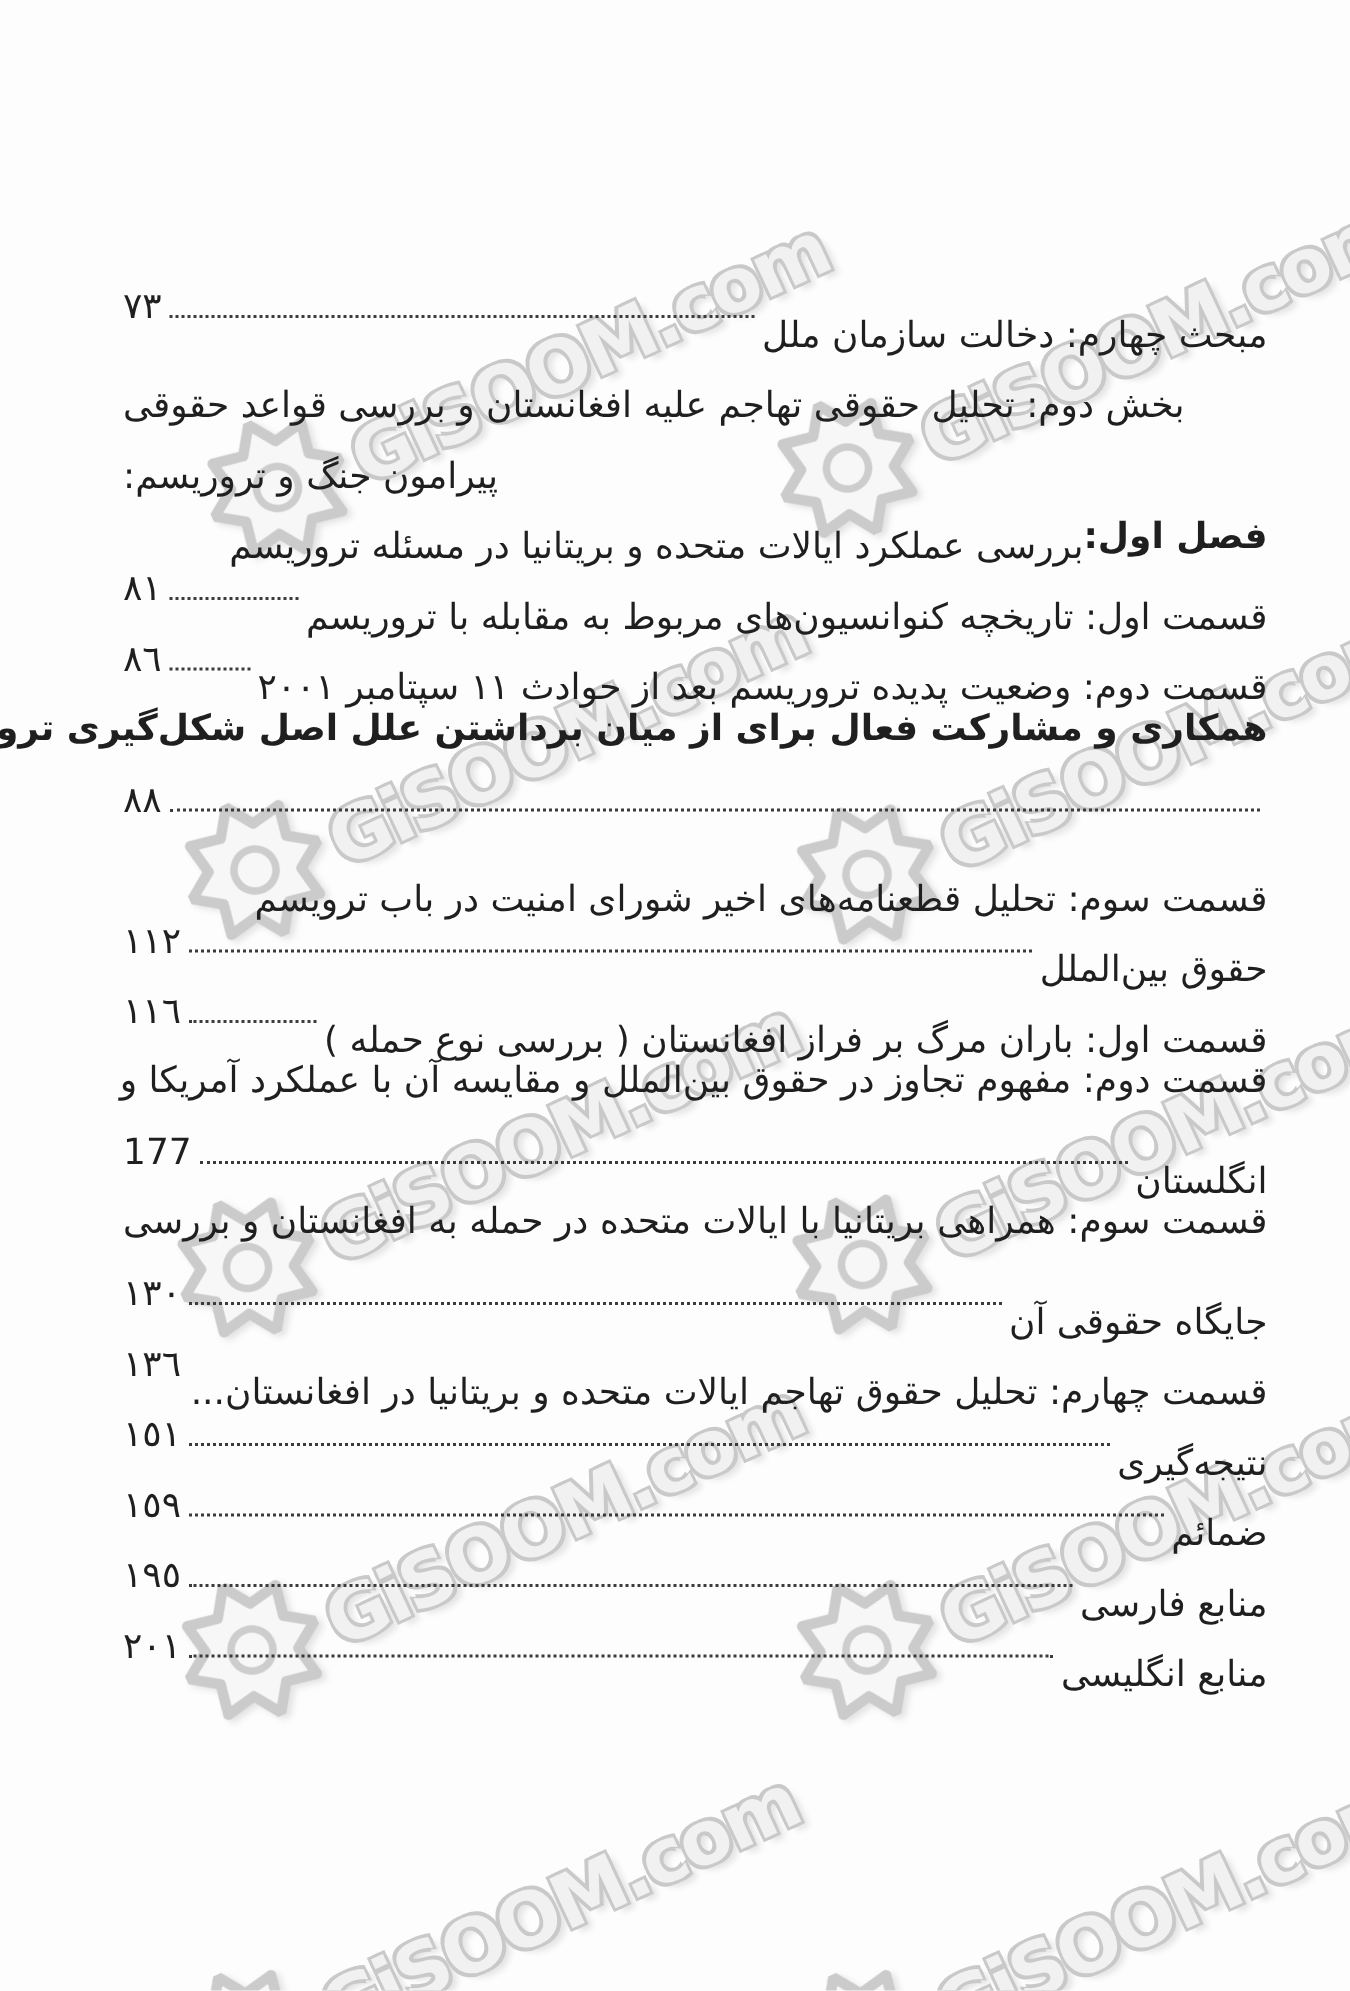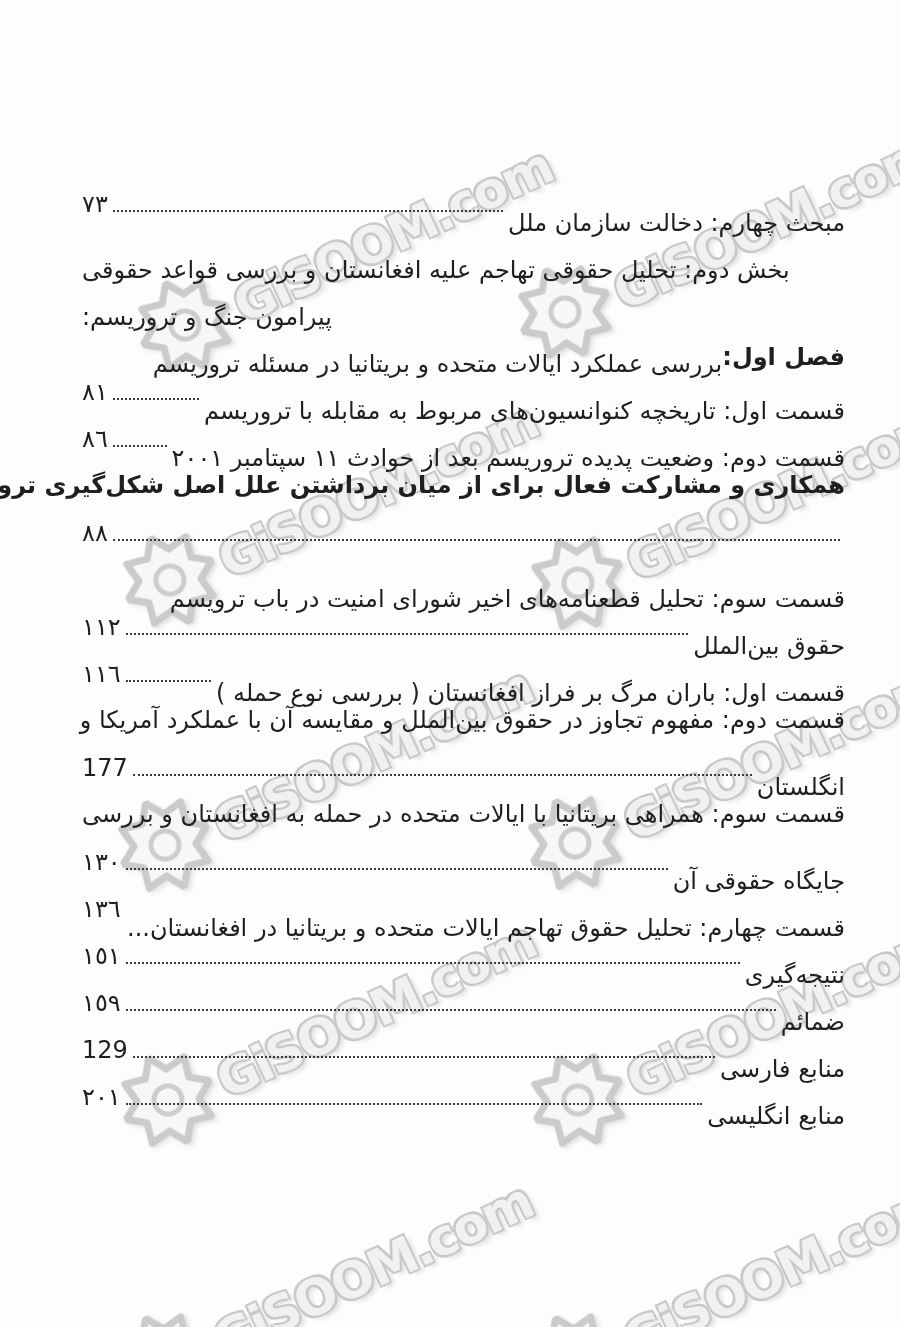--- a/index.html
+++ b/index.html
@@ -200,21 +200,21 @@
         <span class="page-num">١٥١</span>
       </div>
       <div class="line n">
         <span class="title">ضمائم</span>
         <span class="dots"></span>
         <span class="page-num">١٥٩</span>
       </div>
       <div class="line n">
         <span class="title">منابع فارسی</span>
         <span class="dots"></span>
-        <span class="page-num">129</span>
+        <span class="page-num">١٩٥</span>
       </div>
       <div class="line n">
         <span class="title">منابع انگلیسی</span>
         <span class="dots"></span>
         <span class="page-num">٢٠١</span>
       </div>
     </div>
 </div>
 
 </body></html>

